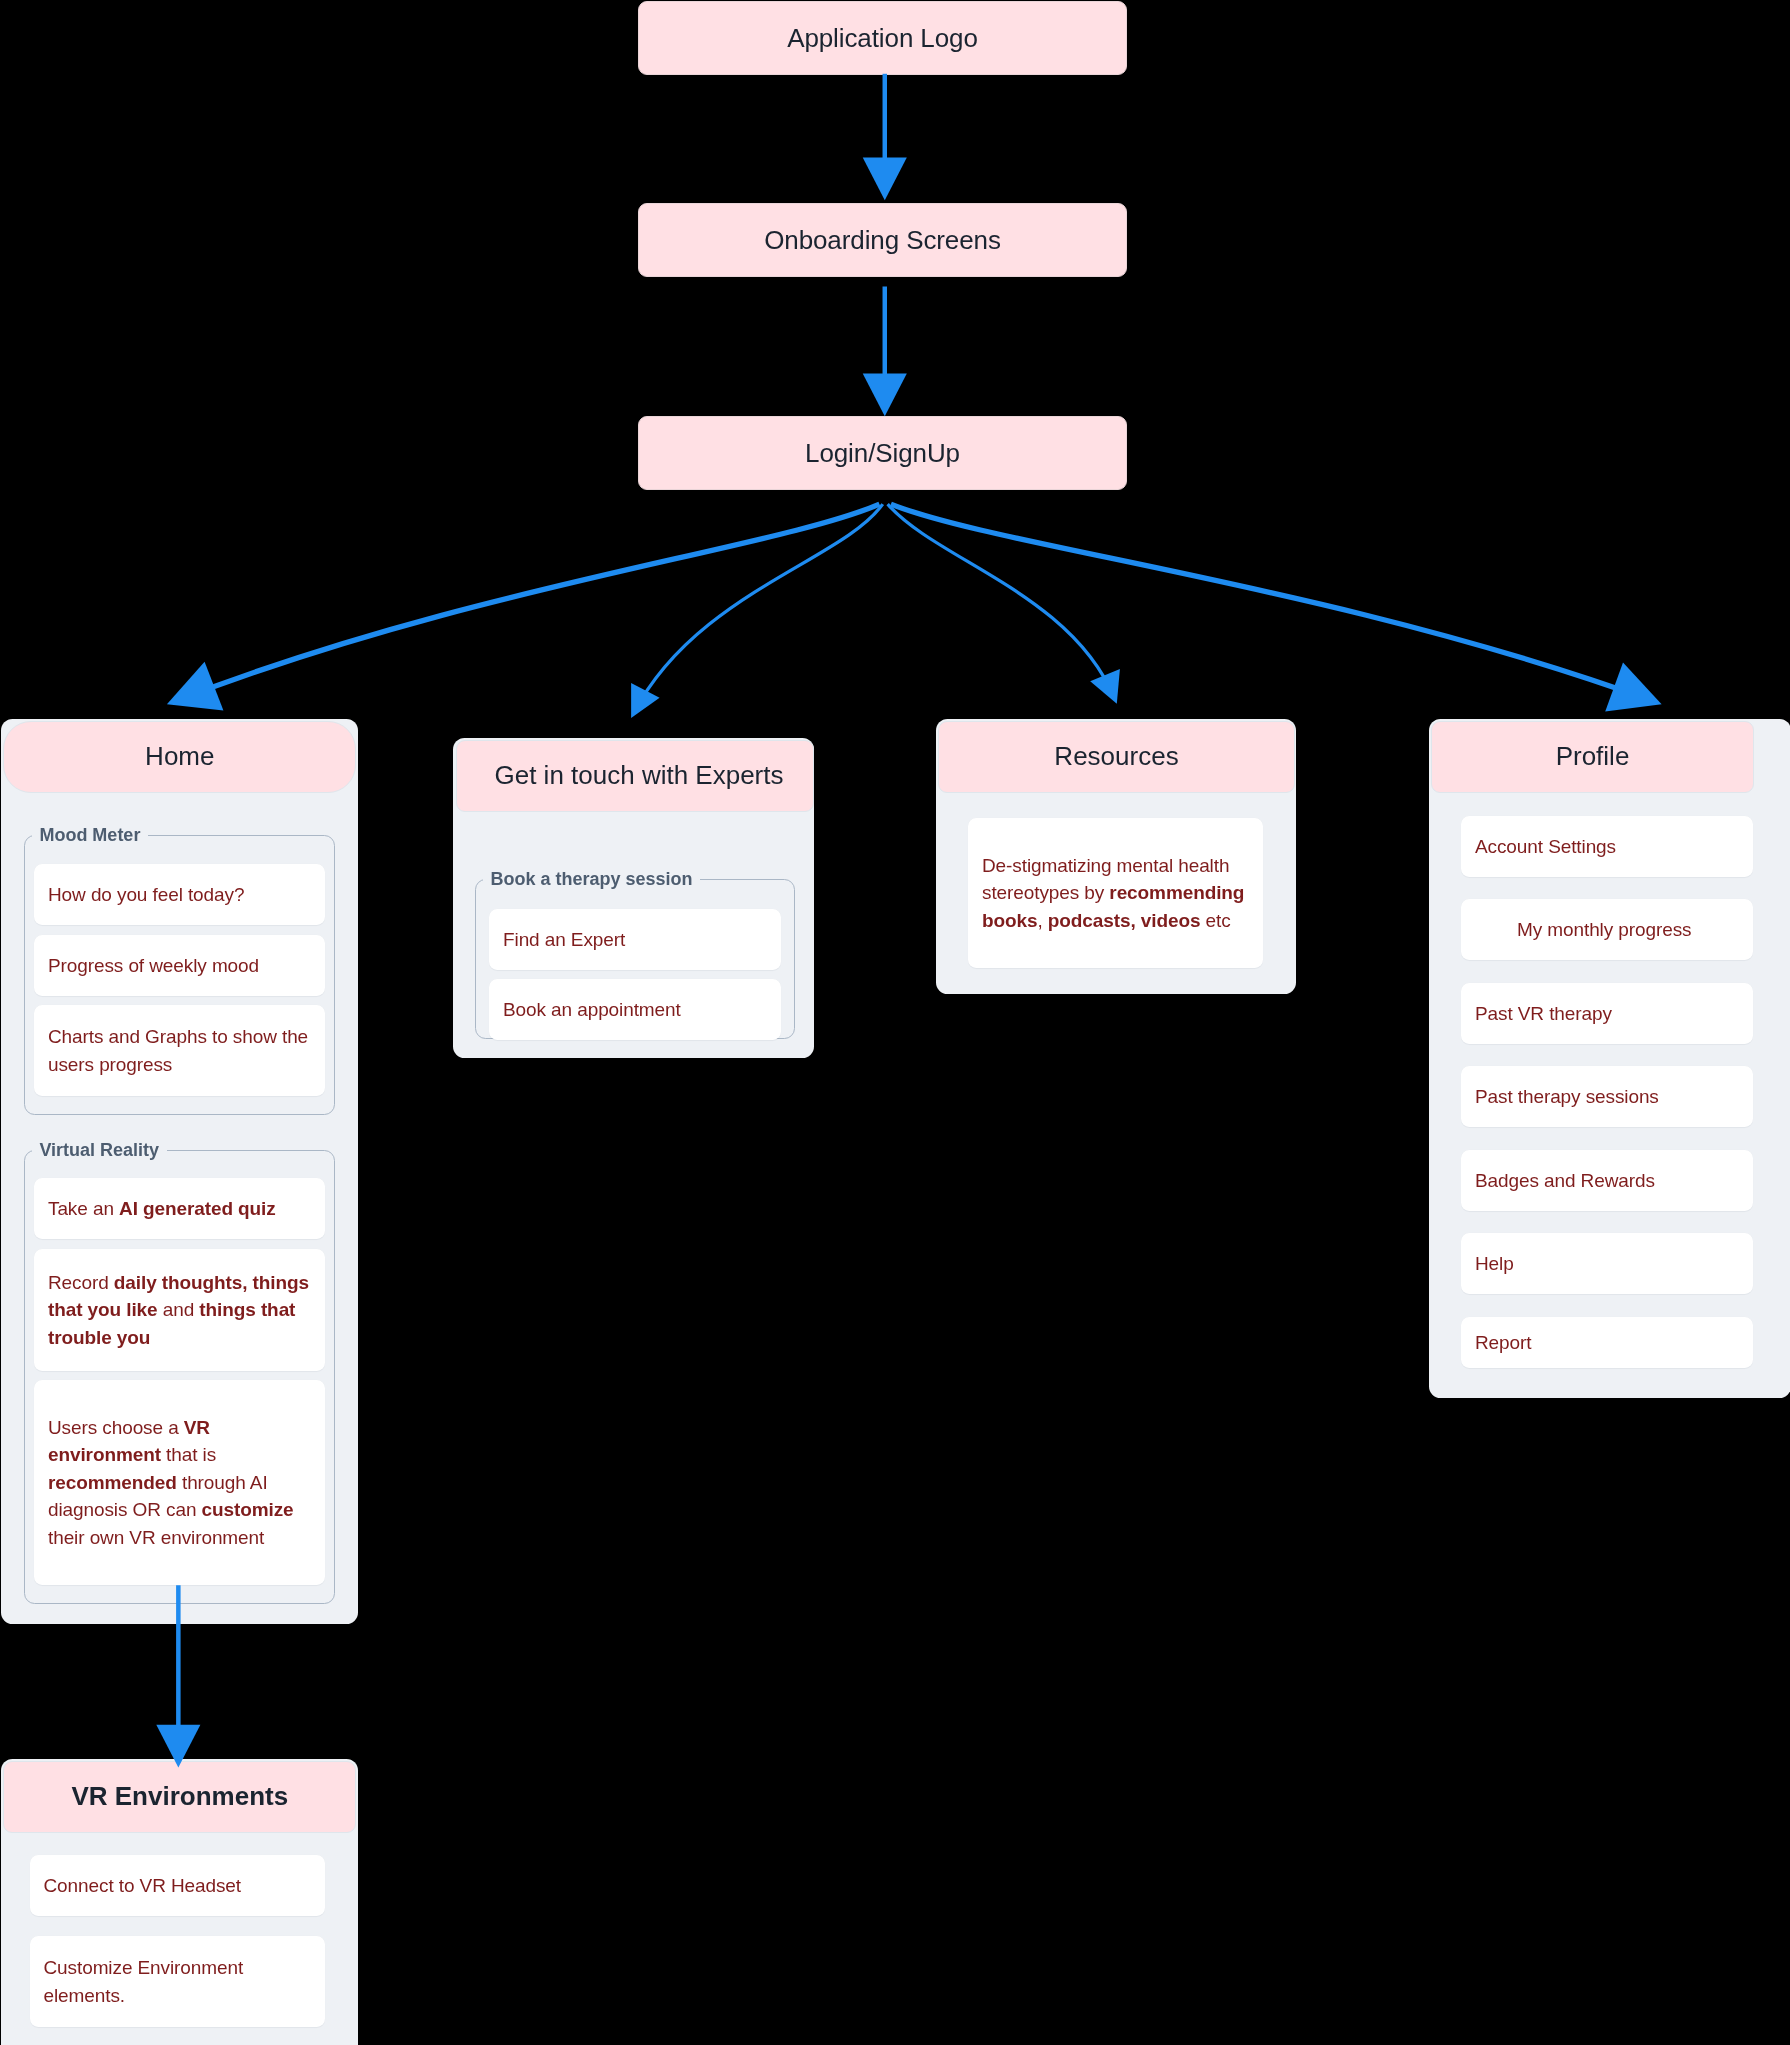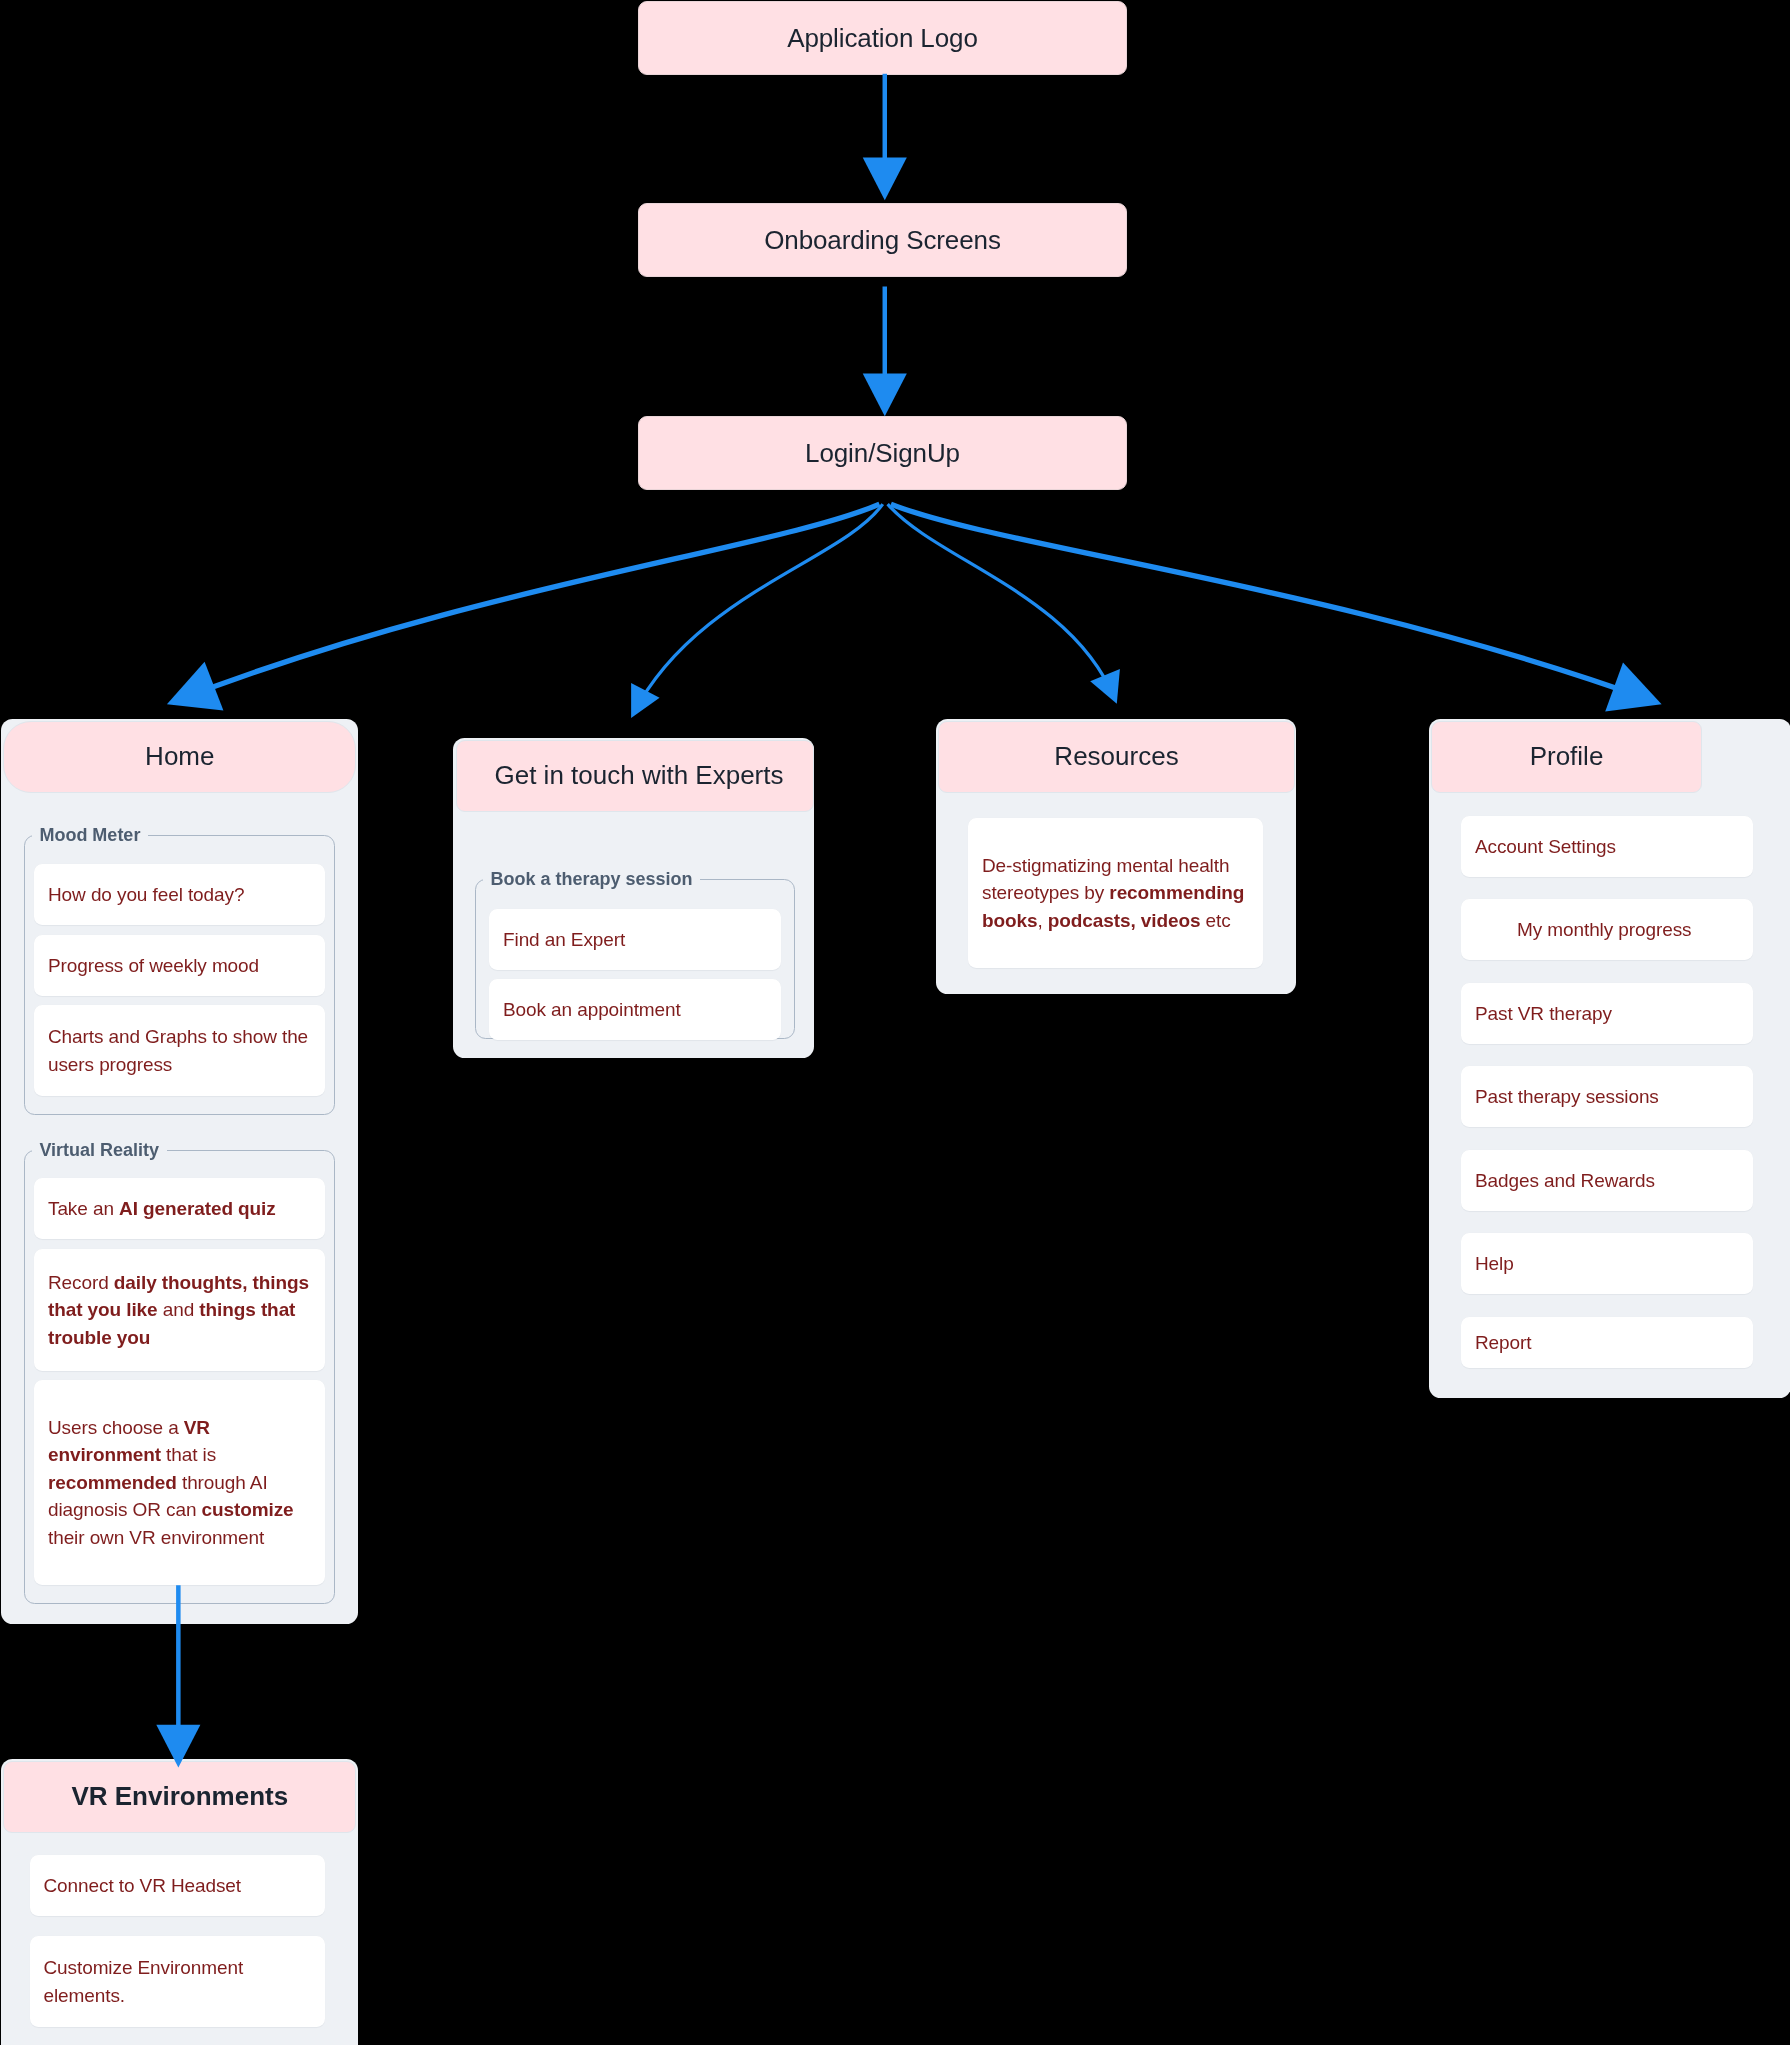--- a/index.html
+++ b/index.html
@@ -187,21 +187,21 @@
 
   <div class="panel" style="left:936px;top:719px;width:360px;height:275px;"></div>
   <div class="panel-head" style="left:938px;top:721px;width:357px;height:72px;">
     <span class="lbl">Resources</span>
   </div>
   <div class="card" style="left:968px;top:818px;width:295px;height:150px;">
     <div class="txt">De-stigmatizing mental health stereotypes by <b>recommending books</b>, <b>podcasts, videos</b> etc</div>
   </div>
 
   <div class="panel" style="left:1429px;top:719px;width:362px;height:679px;"></div>
-  <div class="panel-head" style="left:1431px;top:721px;width:271px;height:72px;">
+  <div class="panel-head" style="left:1431px;top:721px;width:323px;height:72px;">
     <span class="lbl">Profile</span>
   </div>
 
   <div class="card" style="left:1461px;top:816px;width:292px;height:61px;">
     <div class="txt">Account Settings</div>
   </div>
   <div class="card" style="left:1461px;top:899px;width:292px;height:61px;padding-left:42px;">
     <div class="txt">My monthly progress</div>
   </div>
   <div class="card" style="left:1461px;top:983px;width:292px;height:61px;">

